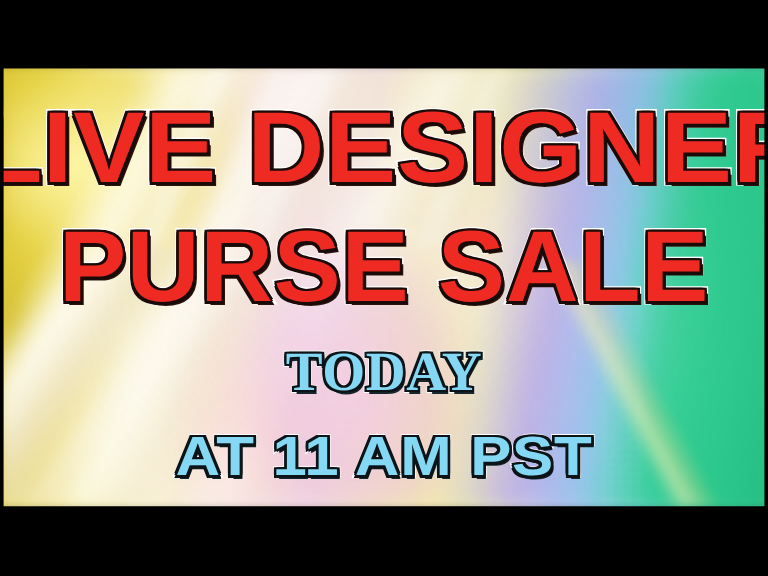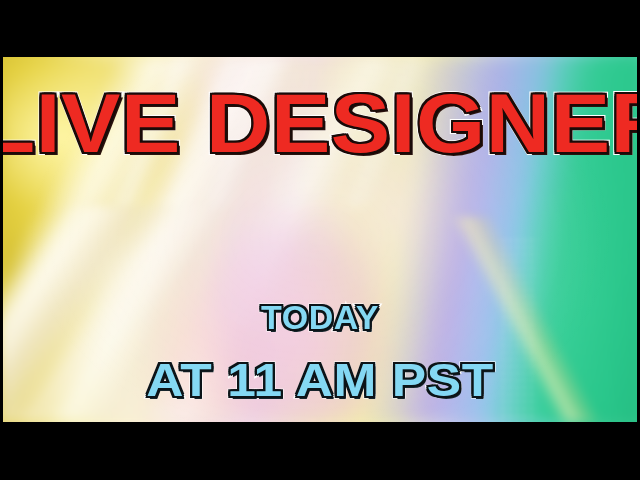--- a/index.html
+++ b/index.html
@@ -314,23 +314,24 @@
     -webkit-text-stroke: 5px #ffffff;
     text-shadow:
       -2px 0 0 #0c1418,  2px 0 0 #0c1418,
        0 -2px 0 #0c1418,  0 2px 0 #0c1418,
       -2px -2px 0 #0c1418, 2px -2px 0 #0c1418,
       -2px 2px 0 #0c1418,  2px 2px 0 #0c1418,
        2px 3px 0 #16242b;
   }
 
   #subtitle-line-1 {
-    top: 243px;
-    font-size: 34px;
+    top: 230px;
+    font-size: 46px;
     transform: scaleX(1.0);
+    font-family: Liberation Serif, serif;
   }
   #subtitle-line-2 {
     top: 300px;
     font-size: 46px;
     transform: scaleX(1.12);
   }
 </style>
 </head>
 <body>
 
@@ -345,20 +346,21 @@
     <div class="wash" id="wash-green-panel"></div>
     <div class="wash" id="wash-hangers"></div>
     <div class="wash" id="wash-quilt-left"></div>
     <div class="wash" id="wash-chain-right"></div>
     <div class="wash" id="wash-mesh"></div>
     <div class="wash" id="wash-softener"></div>
   </div>
 
   <div id="text-overlay">
     <div class="headline-line" id="headline-line-1">LIVE DESIGNER</div>
+    <div class="headline-line" id="headline-line-2">PURSE SALE</div>
     <div class="subtitle-line" id="subtitle-line-1">TODAY</div>
     <div class="subtitle-line" id="subtitle-line-2">AT 11 AM PST</div>
   </div>
 
   <div class="letterbox" id="letterbox-top"></div>
   <div class="letterbox" id="letterbox-bottom"></div>
   <div class="sideborder" id="sideborder-left"></div>
   <div class="sideborder" id="sideborder-right"></div>
 
 </div>

